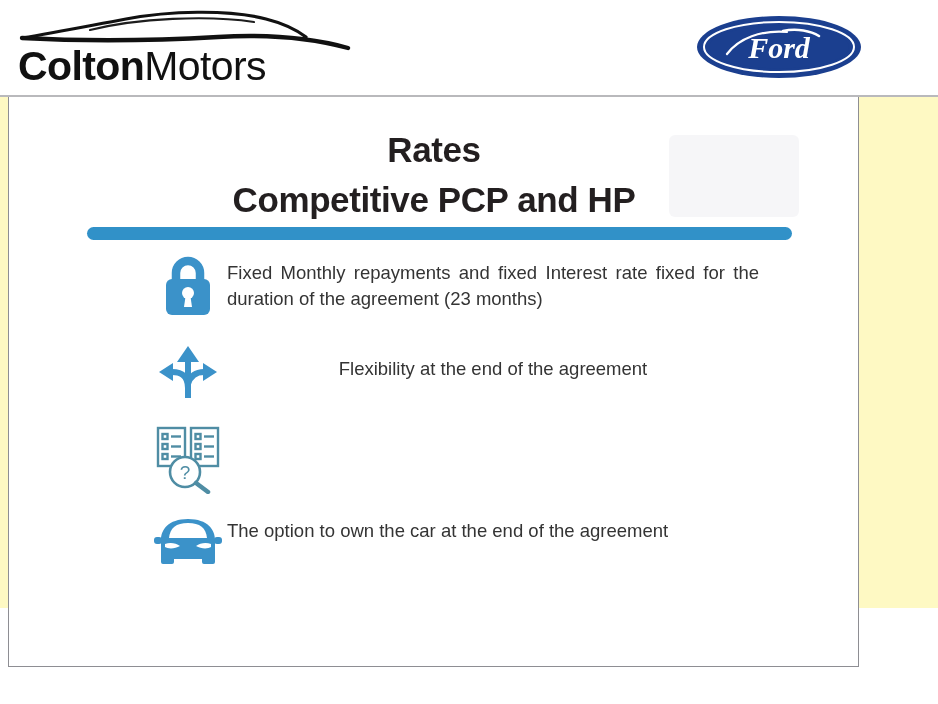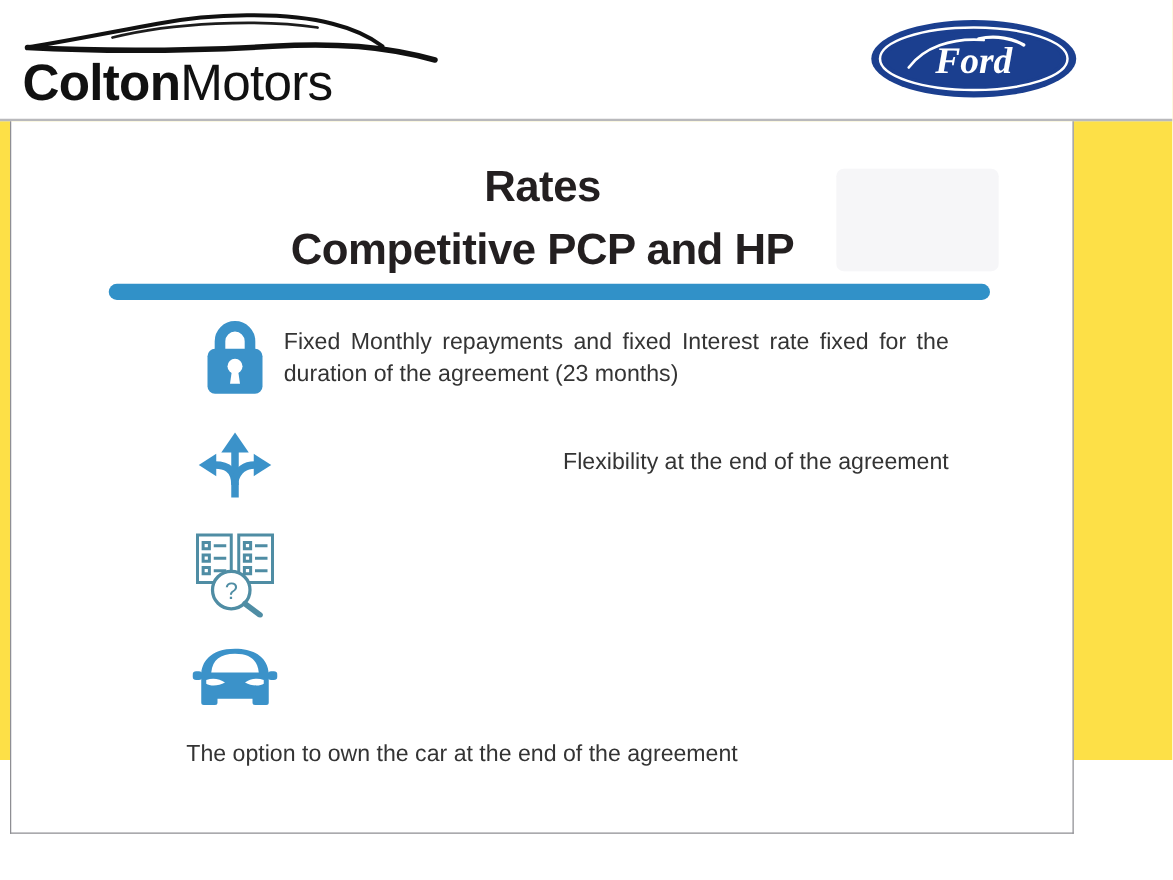--- a/index.html
+++ b/index.html
@@ -14,21 +14,21 @@
     font-family: "Liberation Sans", sans-serif;
     position: relative;
   }
 
   
   #page {
     position: absolute;
     left: 0; top: 0;
     width: 938px;
     height: 608px;
-    background: #fde047;
+    background: #fef9c3;
   }
 
   
   #header {
     position: absolute;
     left: 0; top: 0;
     width: 938px;
     height: 97px;
     background: #ffffff;
     border-bottom: 2px solid #b9b9bc;
@@ -151,28 +151,28 @@
   .bullet-text {
     flex: 1 1 auto;
     font-size: 18.5px;
     line-height: 26px;
     color: #343434;
     text-align: justify;
     text-justify: inter-word;
     padding-top: 8px;
   }
   .bullet-text.no-justify {
-    text-align: right;
+    text-align: center;
   }
 
   
   #bullet-row-1 { margin-bottom: 14px; }
   #bullet-row-2 { margin-bottom: 12px; }
   #bullet-row-3 { margin-bottom: 10px; }
-  #bullet-row-4 { margin-bottom: 0; flex-direction: column; }
+  #bullet-row-4 { margin-bottom: 0; }
 
   #bullet-row-2 .bullet-text { padding-top: 18px; }
   #bullet-row-3 .bullet-text { padding-top: 2px; }
   #bullet-row-4 .bullet-text { padding-top: 14px; }
 
   #bullet-row-1 .bullet-icon { padding-top: 2px; }
   #bullet-row-2 .bullet-icon { padding-top: 6px; }
   #bullet-row-3 .bullet-icon { padding-top: 2px; }
   #bullet-row-4 .bullet-icon { padding-top: 12px; }
 </style>

